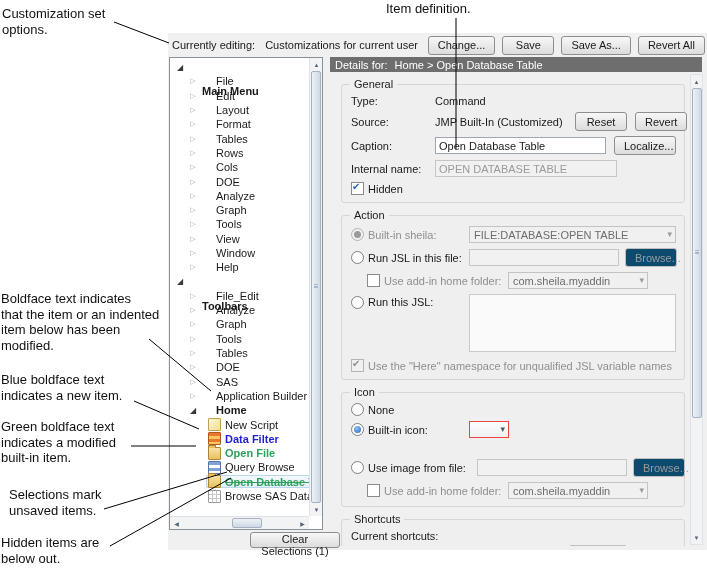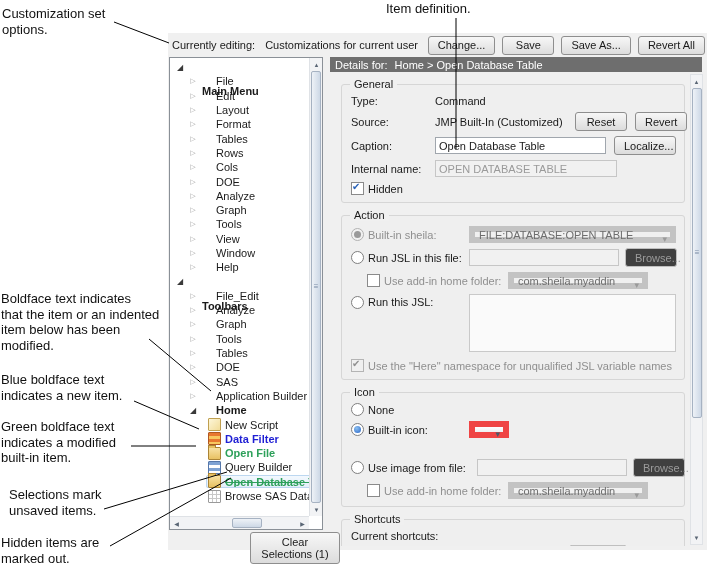--- a/index.html
+++ b/index.html
@@ -9,21 +9,21 @@
   .ann{position:absolute;font-size:13px;line-height:15.5px;color:#111;white-space:pre-line;z-index:30;}
   .ann-lines{position:absolute;left:0;top:0;z-index:25;pointer-events:none;}
   
   .dialog{position:absolute;left:168px;top:33px;width:539px;height:517px;background:#f0f0f0;z-index:10;}
   .topbar{position:absolute;left:0;top:0;right:0;height:24px;display:flex;align-items:center;font-size:11px;color:#1a1a1a;}
   .topbar .lab{margin-left:4px;}
   .topbar .val{margin-left:10px;}
   .topbar-buttons{margin-left:auto;display:flex;gap:7px;margin-right:2px;}
   .btn{height:19px;min-width:52px;padding:0 9px;font-size:11px;font-family:inherit;color:#1a1a1a;
        border:1px solid #8e8e8e;border-radius:3px;background:linear-gradient(#f7f7f7,#ebebeb 45%,#dcdcdc);box-sizing:border-box;}
-  .btn.disabled{color:#9b9b9b;border-color:#bfbfbf;background:#404040;}
+  .btn.disabled{color:#9b9b9b;border-color:#bfbfbf;background:#0c4a6e;}
   
   .tree-panel{position:absolute;left:1px;top:24px;width:154px;height:473px;background:#fff;
               border:1px solid #8a9097;box-sizing:border-box;overflow:hidden;}
   .tree-rows{position:absolute;left:0;top:2px;right:13px;bottom:13px;overflow:hidden;}
   .trow{height:14.3px;display:flex;align-items:center;font-size:11px;color:#1a1a1a;white-space:nowrap;}
   .tarrow{display:inline-block;width:12px;text-align:center;font-size:7px;color:#a2a2a2;flex:none;}
   .tarrow.exp{color:#3a3a3a;font-size:8px;}
   .tarrow.l0{margin-left:4px;}
   .tarrow.l1{margin-left:17px;}
   .tarrow.l2{margin-left:30px;width:6px;}
@@ -51,38 +51,38 @@
       repeating-linear-gradient(to bottom,transparent 0 3px,#c8c8c8 3px 4px),#fff;}
   
   .vscroll{position:absolute;top:0;right:0;width:13px;bottom:13px;background:#f2f3f5;border-left:1px solid #dfe2e6;box-sizing:border-box;}
   .hscroll{position:absolute;left:0;right:13px;bottom:0;height:13px;background:#f2f3f5;border-top:1px solid #dfe2e6;box-sizing:border-box;}
   .sb-btn{position:absolute;width:13px;height:13px;font-size:6px;color:#5a6675;display:flex;align-items:center;justify-content:center;}
   .vthumb{position:absolute;left:1px;width:10px;border:1px solid #a6b2c2;border-radius:2px;
           background:linear-gradient(to right,#eef2f7,#cdd8e6);box-sizing:border-box;}
   .hthumb{position:absolute;top:1px;height:10px;border:1px solid #a6b2c2;border-radius:2px;
           background:linear-gradient(to bottom,#eef2f7,#cdd8e6);box-sizing:border-box;}
   .grip{position:absolute;left:50%;top:50%;transform:translate(-50%,-50%);font-size:8px;color:#7b8ba5;line-height:8px;}
-  .clear-btn{position:absolute;left:82px;top:499px;width:90px;height:32px;font-size:11px;}
+  .clear-btn{position:absolute;left:82px;top:499px;width:90px;height:16px;font-size:11px;}
   
   .details{position:absolute;left:162px;top:24px;right:0;height:491px;}
   .dheader{position:absolute;left:0;top:0;right:5px;height:15px;background:var(--hdr-bg);color:#fff;
            font-size:11px;display:flex;align-items:center;padding-left:5px;}
   .dheader .path{margin-left:7px;}
   .dbody{position:absolute;left:0;top:15px;right:18px;bottom:2px;overflow:hidden;font-size:11px;color:#1a1a1a;}
   .dvscroll{position:absolute;top:17px;right:4px;width:13px;bottom:3px;background:#f2f3f5;border:1px solid #dfe2e6;box-sizing:border-box;}
   .group{position:relative;border:1px solid #d6d6d6;border-radius:3px;margin:10px 4px 12px 11px;padding:10px 8px 7px 9px;background:#efefef;}
   .gtitle{position:absolute;top:-7px;left:8px;background:#f0f0f0;padding:0 4px;font-size:11px;color:#1a1a1a;}
   .frow{display:flex;align-items:center;margin-bottom:5px;}
   .frow:last-child{margin-bottom:0;}
   .flabel{width:84px;flex:none;}
   .rlabel{flex:none;margin-left:4px;margin-right:6px;}
   .gray{color:#8f8f8f;}
   .tb{height:17px;border:1px solid #a0a6ad;background:#fff;font-size:11px;font-family:inherit;padding:0 3px;box-sizing:border-box;color:#1a1a1a;}
   .tb.dis{background:#f1f1f1;color:#9a9a9a;border-color:#c6c6c6;}
-  .select{height:17px;border:6px solid #ef4444;background:linear-gradient(#fefefe,#eef0f2);display:flex;align-items:center;
+  .select{height:17px;border:1px solid #ef4444;background:linear-gradient(#fefefe,#eef0f2);display:flex;align-items:center;
           padding:0 8px 0 4px;position:relative;box-sizing:border-box;}
   .select::after{content:"▾";position:absolute;right:3px;top:2px;color:#4a5a6a;font-size:9px;}
   .select.dis{background:#f0f0f0;border-color:#c3c3c3;color:#6d6d6d;}
   .select.dis::after{color:#9a9a9a;}
   .radio{width:11px;height:11px;border-radius:50%;border:1px solid #7f7f7f;background:#fff;display:inline-block;position:relative;flex:none;box-sizing:content-box;}
   .radio.checked::after{content:"";position:absolute;left:2px;top:2px;right:2px;bottom:2px;border-radius:50%;
       background:radial-gradient(circle at 38% 32%,#8cc0f0,#2a66c8);}
   .radio.dis{border-color:#b2b2b2;background:#f1f1f1;}
   .radio.checked.dis::after{background:#9a9a9a;}
   .checkbox{width:11px;height:11px;border:1px solid #8a8a8a;background:#fff;display:inline-block;position:relative;flex:none;}
@@ -114,21 +114,21 @@
 item below has been
 modified.</div>
 <div class="ann" style="left:1px;top:372px;width:160px;">Blue boldface text
 indicates a new item.</div>
 <div class="ann" style="left:1px;top:419px;width:160px;">Green boldface text
 indicates a modified
 built-in item.</div>
 <div class="ann" style="left:9px;top:487px;width:130px;">Selections mark
 unsaved items.</div>
 <div class="ann" style="left:1px;top:535px;width:140px;">Hidden items are
-marked out.</div>
+below out.</div>
 
 <div class="dialog">
 
   <div class="topbar">
     <span class="lab">Currently editing:</span>
     <span class="val">Customizations for current user</span>
     <div class="topbar-buttons">
       <button class="btn">Change...</button>
       <button class="btn">Save</button>
       <button class="btn">Save As...</button>
@@ -306,21 +306,21 @@
           <span class="tarrow l2"></span>
           <span class="tcell">
             <span class="ticon ti-open-file"></span>
             <span class="tlabel green">Open File</span>
           </span>
         </div>
         <div class="trow">
           <span class="tarrow l2"></span>
           <span class="tcell">
             <span class="ticon ti-query-builder"></span>
-            <span class="tlabel normal">Query Builder</span>
+            <span class="tlabel normal">Query Browse</span>
           </span>
         </div>
         <div class="trow sel">
           <span class="tarrow l2"></span>
           <span class="tcell">
             <span class="ticon ti-open-database-table"></span>
             <span class="tlabel green-struck">Open Database Table *</span>
           </span>
         </div>
         <div class="trow">

